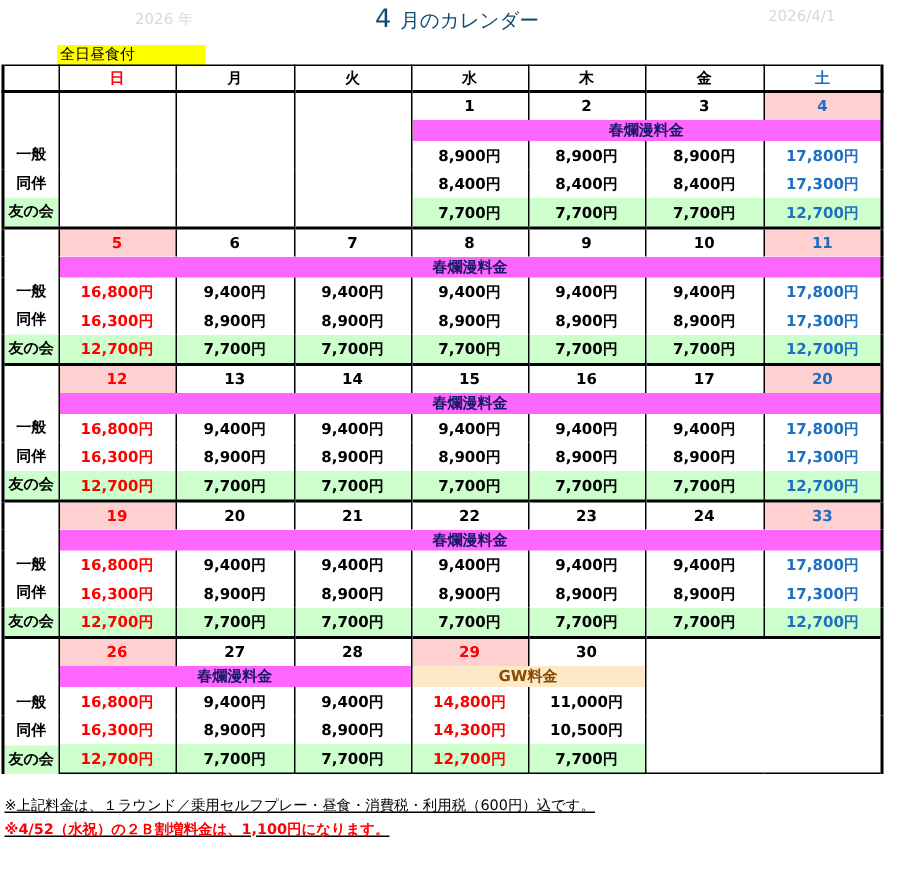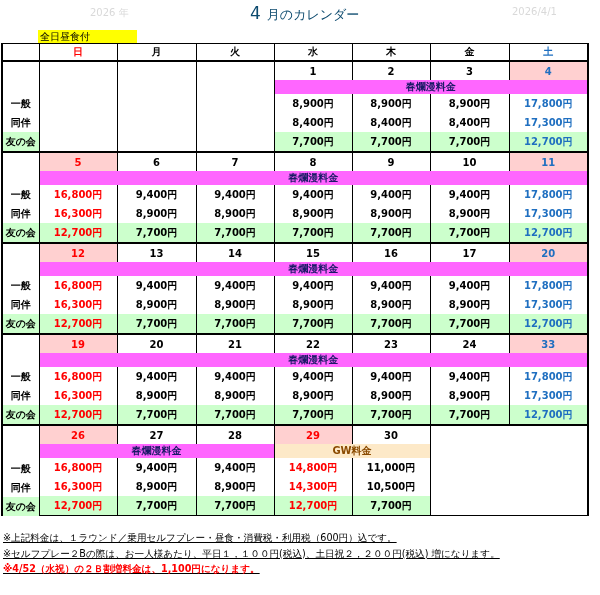--- a/index.html
+++ b/index.html
@@ -294,15 +294,14 @@
         <td class="vb green">7,700円</td>
         <td class="vb green">7,700円</td>
         <td class="vb sun green">12,700円</td>
         <td class="vb green">7,700円</td>
       </tr>
     </tbody>
 </table>
 
 <div class="notes">
   <div>※上記料金は、１ラウンド／乗用セルフプレー・昼食・消費税・利用税（600円）込です。</div>
-  <div>※セルフプレー２Bの際は、お一人様あたり、平日１，１００円(税込)、土日祝２，２００円(税込) 増になります。</div>
   <div class="red">※4/52（水祝）の２Ｂ割増料金は、1,100円になります。</div>
 </div>
 
 </body></html>

